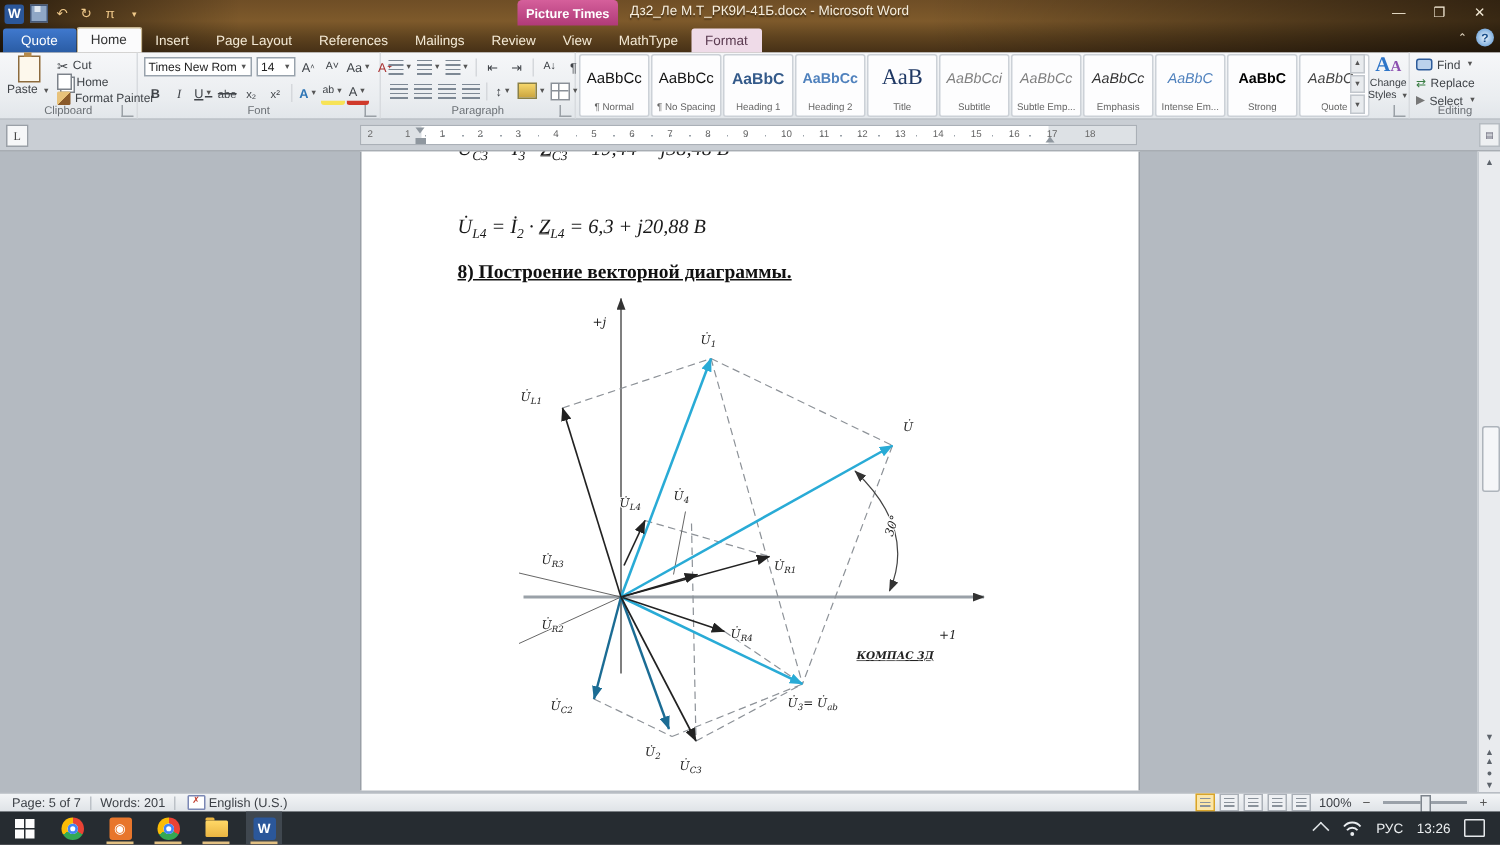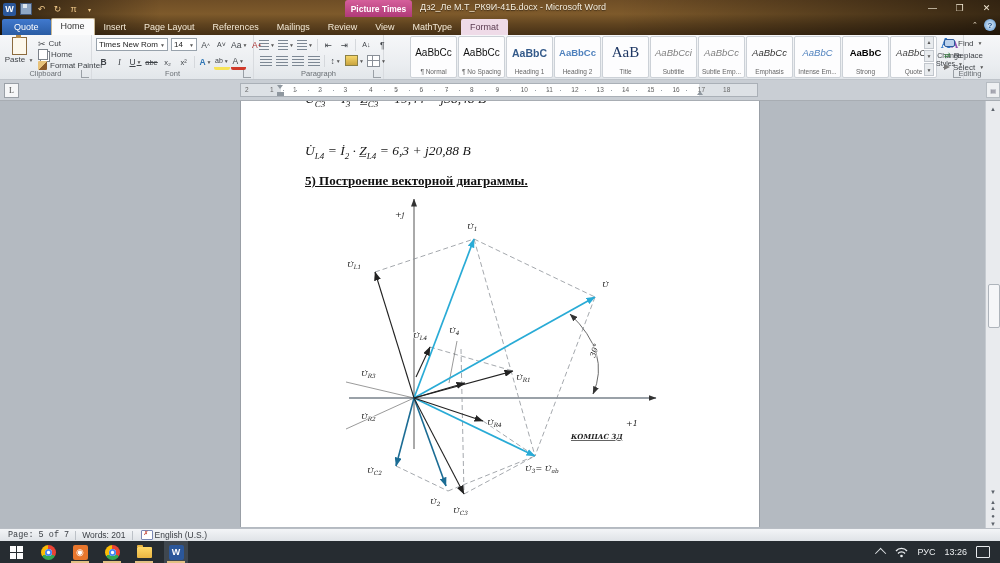--- a/index.html
+++ b/index.html
@@ -318,21 +318,21 @@
           </span>
         <span class="fbtn">
             <span class="ic-box"></span>
             <span class="caret">▼</span>
           </span>
       </div>
       <div class="glabel">Paragraph</div>
       <div class="launcher"></div>
     </div>
 
-    <div class="group" style="left:408px;width:556px;">
+    <div class="group" style="left:384px;width:556px;">
       <div id="style-gallery">
           <div class="stylebox">
             <div class="ssample s-normal">AaBbCc</div>
             <div class="sname">¶ Normal</div>
           </div>
           <div class="stylebox">
             <div class="ssample s-normal">AaBbCc</div>
             <div class="sname">¶ No Spacing</div>
           </div>
           <div class="stylebox">
@@ -437,21 +437,21 @@
       <div class="ind-marker"></div>
       <div class="rind"></div>
     </div>
     <div class="ruler-toggle">▤</div>
   </div>
 
   <div id="docarea">
     <div id="page">
       <div class="fline" style="top:-10px;">U̇<sub>C3</sub> = İ<sub>3</sub> · Z̲<sub>C3</sub> = 19,44 − j38,48 В</div>
       <div class="fline" style="top:42px;">U̇<sub>L4</sub> = İ<sub>2</sub> · Z̲<sub>L4</sub> = 6,3 + j20,88 В</div>
-      <div id="doc-heading">5) Построение векторной  диаграммы.</div>
+      <div id="doc-heading">8) Построение векторной  диаграммы.</div>
 
       <svg id="diagram" width="345" height="340" viewBox="0 0 345 340">
         <defs>
           <marker id="ab" markerUnits="userSpaceOnUse" markerWidth="8" markerHeight="6" refX="7.5" refY="3" orient="auto-start-reverse">
             <path d="M0,0 L8,3 L0,6 z" fill="#333"></path>
           </marker>
           <marker id="a-black" markerUnits="userSpaceOnUse" markerWidth="9" markerHeight="7" refX="8.5" refY="3.5" orient="auto">
             <path d="M0,0 L9,3.5 L0,7 z" fill="#222"></path>
           </marker>
           <marker id="a-cyan" markerUnits="userSpaceOnUse" markerWidth="9" markerHeight="7" refX="8.5" refY="3.5" orient="auto">
@@ -512,26 +512,39 @@
       <div class="sc-btn" style="top:2px;">▲</div>
       <div id="sc-thumb"></div>
       <div class="sc-btn" style="top:385px;">▼</div>
       <div class="sc-btn" style="top:398px;">▲<br>▲</div>
       <div class="sc-btn" style="top:409px;">●</div>
       <div class="sc-btn" style="top:417px;">▼</div>
     </div>
   </div>
 
   <div id="statusbar">
-    <span class="st-item" style="margin-left:8px;font-family:Liberation Mono, monospace;">Page: 5 of 7</span>
+    <span class="st-item" style="margin-left:8px;">Page: 5 of 7</span>
     <span class="st-sep"></span>
     <span class="st-item">Words: 201</span>
     <span class="st-sep"></span>
     <span class="bookicon"></span>
     <span class="st-item">English (U.S.)</span>
+    <div id="st-right">
+      <span class="vbtn on"></span>
+      <span class="vbtn"></span>
+      <span class="vbtn"></span>
+      <span class="vbtn"></span>
+      <span class="vbtn"></span>
+      <span class="zoomtxt">100%</span>
+      <span class="zbtn">−</span>
+      <span class="zslider">
+          <span class="zthumb"></span>
+        </span>
+      <span class="zbtn">+</span>
+    </div>
   </div>
 
   <div id="taskbar">
     <div class="tb-btn" style="margin-left:4px;">
       <span class="winlogo">
           <i></i>
           <i></i>
           <i></i>
           <i></i>
         </span>

